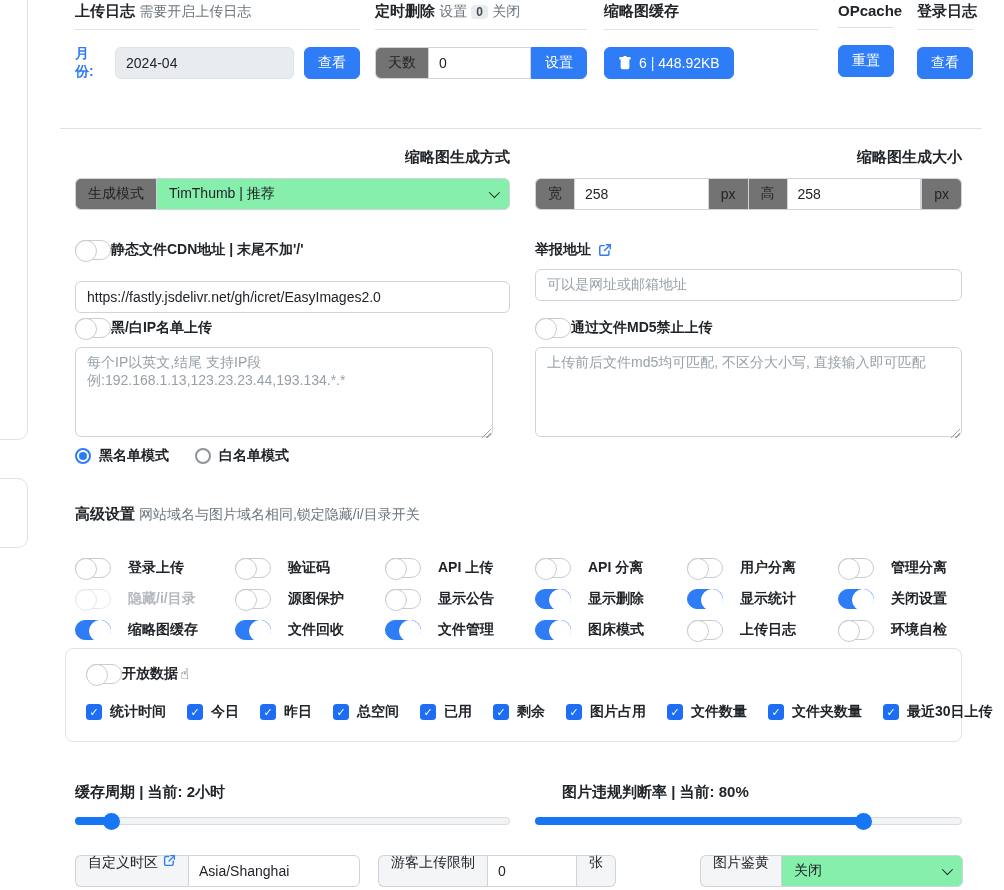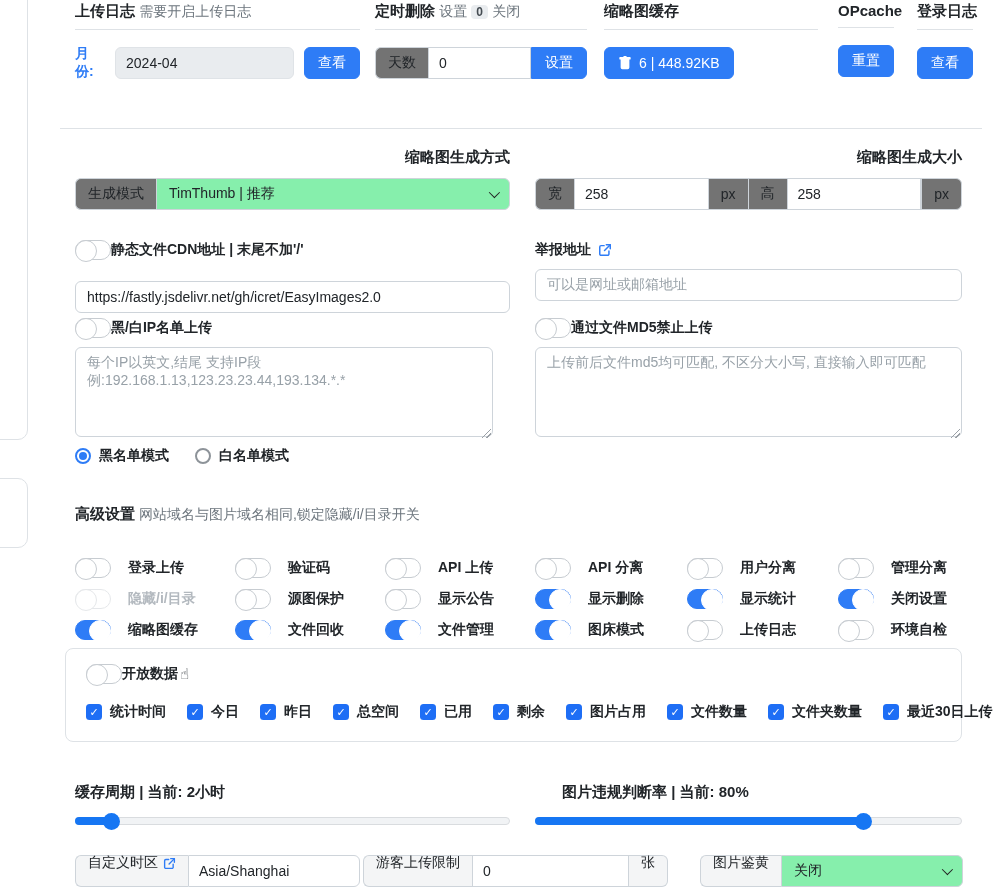--- a/index.html
+++ b/index.html
@@ -58,21 +58,21 @@
   .grid6{display:grid;grid-template-columns:160px 150px 150px 152px 151px 124px;}
   .open-box{position:absolute;left:65px;top:648px;width:897px;height:94px;border:1px solid var(--hr);border-radius:8px;}
   .chkrow{display:flex;gap:21px;position:absolute;left:20px;top:54px;}
   .chk-item{display:flex;align-items:center;gap:8px;font-weight:bold;white-space:nowrap;}
   .chk{width:16px;height:16px;border-radius:3.5px;background:var(--chk);color:#fff;font-size:11px;line-height:16px;text-align:center;flex:none;cursor:pointer;}
   .chk::after{content:"✓";font-weight:bold;}
   .slider{position:absolute;height:8px;border-radius:4px;background:#f1f3f5;border:1px solid #d9dcdf;}
   .slider .fill{position:absolute;left:-1px;top:-1px;height:8px;border-radius:4px;background:#1676f3;}
   .slider .thumb{position:absolute;top:-5px;width:17px;height:17px;border-radius:50%;background:#1676f3;cursor:pointer;}
   .b-addon{display:flex;align-items:center;background:#f4f5f6;border:1px solid var(--border);padding:0 12px;white-space:nowrap;border-radius:6px 0 0 6px;border-right:none;}
-  .b-addon .lift{position:relative;top:-8px;display:inline-flex;align-items:center;gap:5px;}
+  .b-addon .lift{position:relative;top:-8px;display:inline-flex;gap:5px;}
   .b-addon.endu{border-radius:0 6px 6px 0;border-left:none;border-right:1px solid var(--border);}
   .abs{position:absolute;}
   .extlink{flex:none;display:inline-flex;}
   .hand{font-size:15px;color:#3c4146;margin-left:2px;}
 </style>
 </head>
 <body>
 
 <div class="page">
   <div class="ghost one"></div>
@@ -384,21 +384,21 @@
               <path d="M14 2 7.5 8.5"></path>
             </svg>
         </span>
       </span>
     </span>
     <span class="tinput endcap">
         <span>Asia/Shanghai</span>
       </span>
   </div>
 
-  <div class="igroup abs" style="left:363px;top:855px;width:305px;">
+  <div class="igroup abs" style="left:378px;top:855px;width:238px;">
     <span class="b-addon">
       <span class="lift">
           <span>游客上传限制</span>
         </span>
     </span>
     <span class="tinput">
         <span>0</span>
       </span>
     <span class="b-addon endu">
       <span class="lift">

